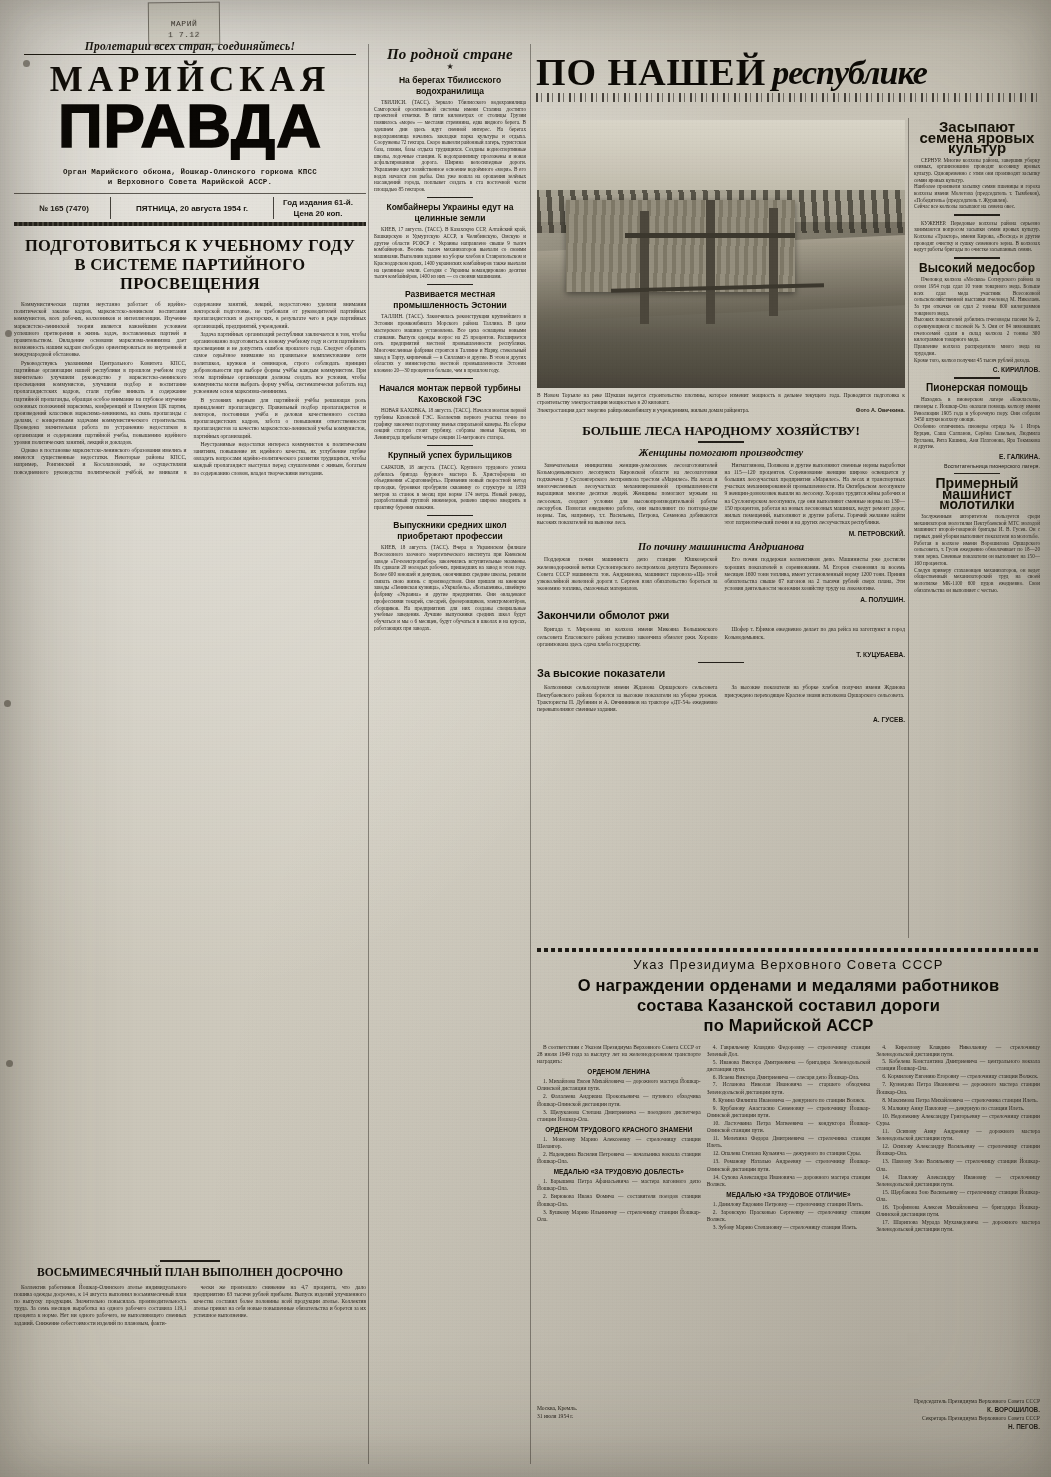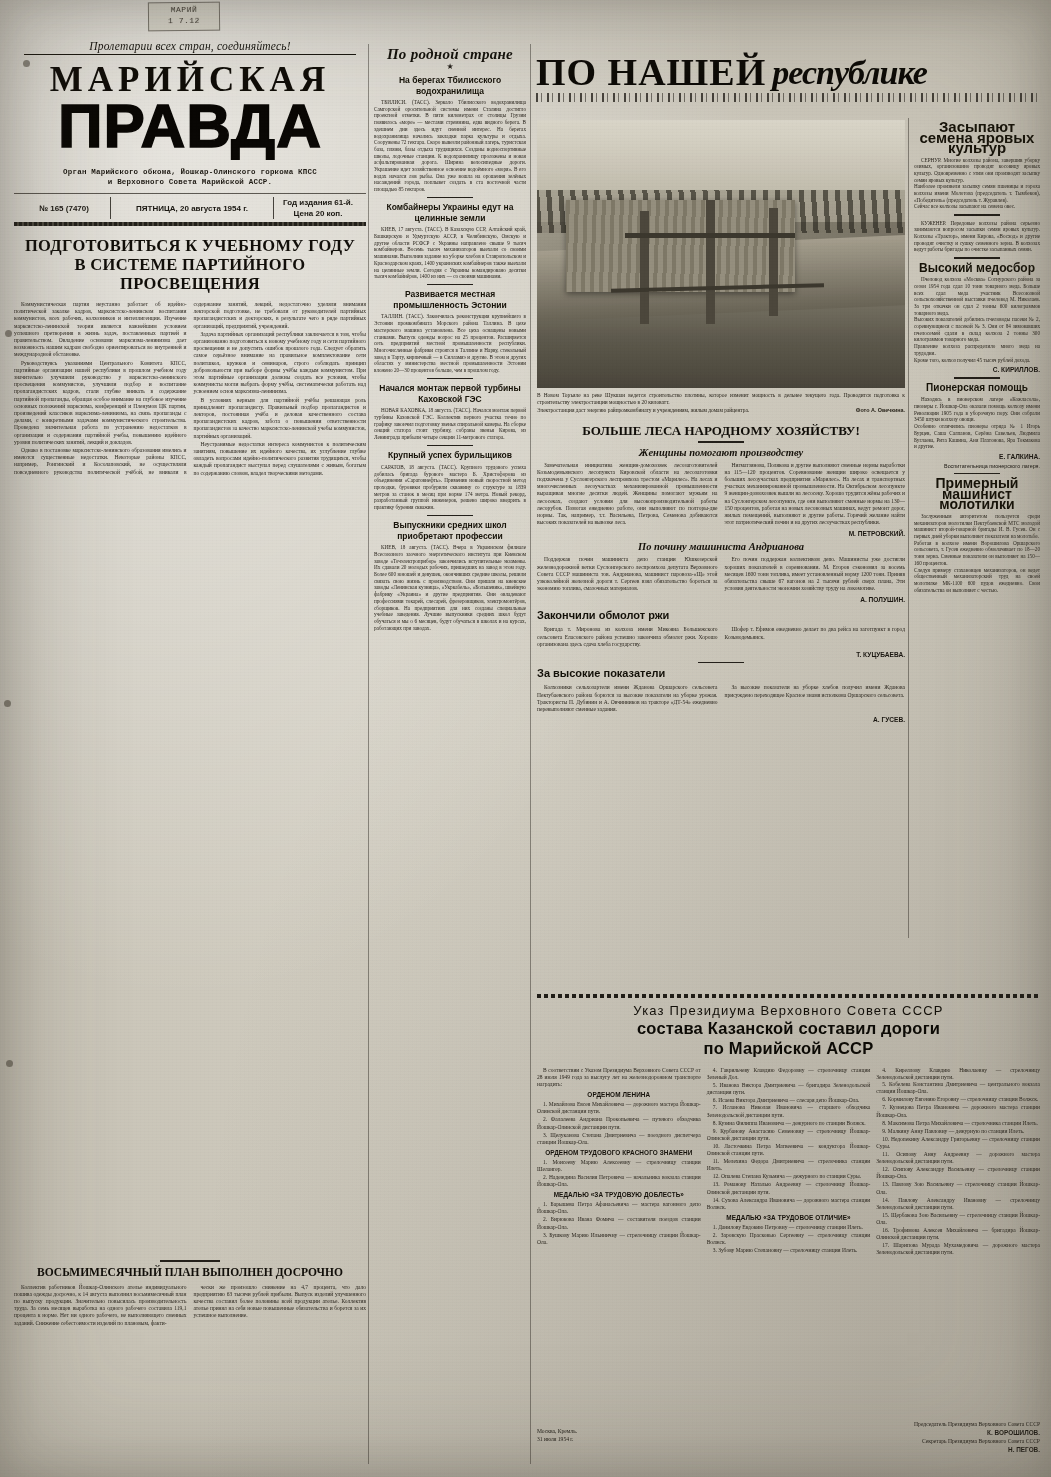--- a/index.html
+++ b/index.html
@@ -31,21 +31,21 @@
   }
   .sheet{position:absolute;inset:0;}
 
   
   .topstamp{
     position:absolute;left:148px;top:2px;width:70px;height:26px;
     border:1px solid rgba(40,36,30,.55);
     background:rgba(210,206,194,.6);
     font-family:"Liberation Mono",monospace;
     font-size:8px;line-height:11px;color:#38332b;
-    text-align:center;padding-top:1px;letter-spacing:.5px;
+    text-align:center;padding-top:15px;letter-spacing:.5px;
     transform:rotate(-.6deg);
     filter:blur(.25px);
   }
 
   
   .col{position:absolute;color:#1d1a15;}
   .rule-v{position:absolute;width:1px;background:rgba(40,36,28,.45);}
   .rule-h{height:1px;background:rgba(35,31,24,.7);}
 
   
@@ -57,21 +57,21 @@
   }
   .bt p{margin:0 0 1px 0;text-indent:7px;}
   .bt.sm{font-size:5.2px;line-height:6.7px;}
 
   .twocol{column-count:2;column-gap:7px;}
   .threecol{column-count:3;column-gap:6px;}
 
   
   .slogan{
     font-family:"Liberation Serif",serif;
-    font-style:italic;font-weight:normal;font-size:11.5px;
+    font-style:italic;font-weight:bold;font-size:11.5px;
     text-align:center;color:#17140f;letter-spacing:.2px;
   }
   .slogan-rule{height:1px;background:#1a170f;margin:2px 10px 0 10px;}
   .title-top{
     font-family:"Liberation Serif",serif;
     font-size:35px;font-weight:bold;letter-spacing:5px;
     text-align:center;color:#100d08;line-height:38px;
   }
   .title-big{
     font-family:"Liberation Sans",sans-serif;
@@ -404,24 +404,25 @@
 
     <div class="shortrule"></div>
     <div class="h-sm" style="font-size:14px;">Примерный машинист молотилки</div>
     <div class="bt sm" style="margin-top:3px;">
       <p style="white-space:pre-line;">Заслуженным авторитетом пользуется среди механизаторов молотилки Пектубаевской МТС молодой машинист второй-товарной бригады И. В. Гусев. Он с первых дней уборки выполняет показатели на молотьбе.
 Работая в колхозе имени Ворошилова Оршарского сельсовета, т. Гусев ежедневно обмолачивает по 18—20 тонн зерна. Сменные показатели он выполняет на 150—160 процентов.
 Следуя примеру стахановцев механизаторов, он ведет общественный механизаторский труд на своей молотилке МК-1100 600 пудов ежедневно. Свои обязательства он выполняет с честью.</p>
     </div>
   </div>
 
-  <div class="col" style="left:537px;top:994px;width:503px;">
+  <div class="col" style="left:537px;top:948px;width:503px;">
     <div class="decree-rule-top"></div>
 
     <div class="ukaz-kicker" style="margin-top:5px;">Указ Президиума Верховного Совета СССР</div>
+    <div class="ukaz-title" style="margin-top:3px;">О награждении орденами и медалями работников</div>
     <div class="ukaz-title">состава Казанской составил дороги</div>
     <div class="ukaz-title">по Марийской АССР</div>
 
     <div class="threecol" style="margin-top:9px;height:330px;">
 
       <div class="namelist">
         <div>В соответствии с Указом Президиума Верховного Совета СССР от 28 июля 1949 года за выслугу лет на железнодорожном транспорте наградить:</div>
       </div>
       <div class="award-head">ОРДЕНОМ ЛЕНИНА</div>
       <div class="namelist">

